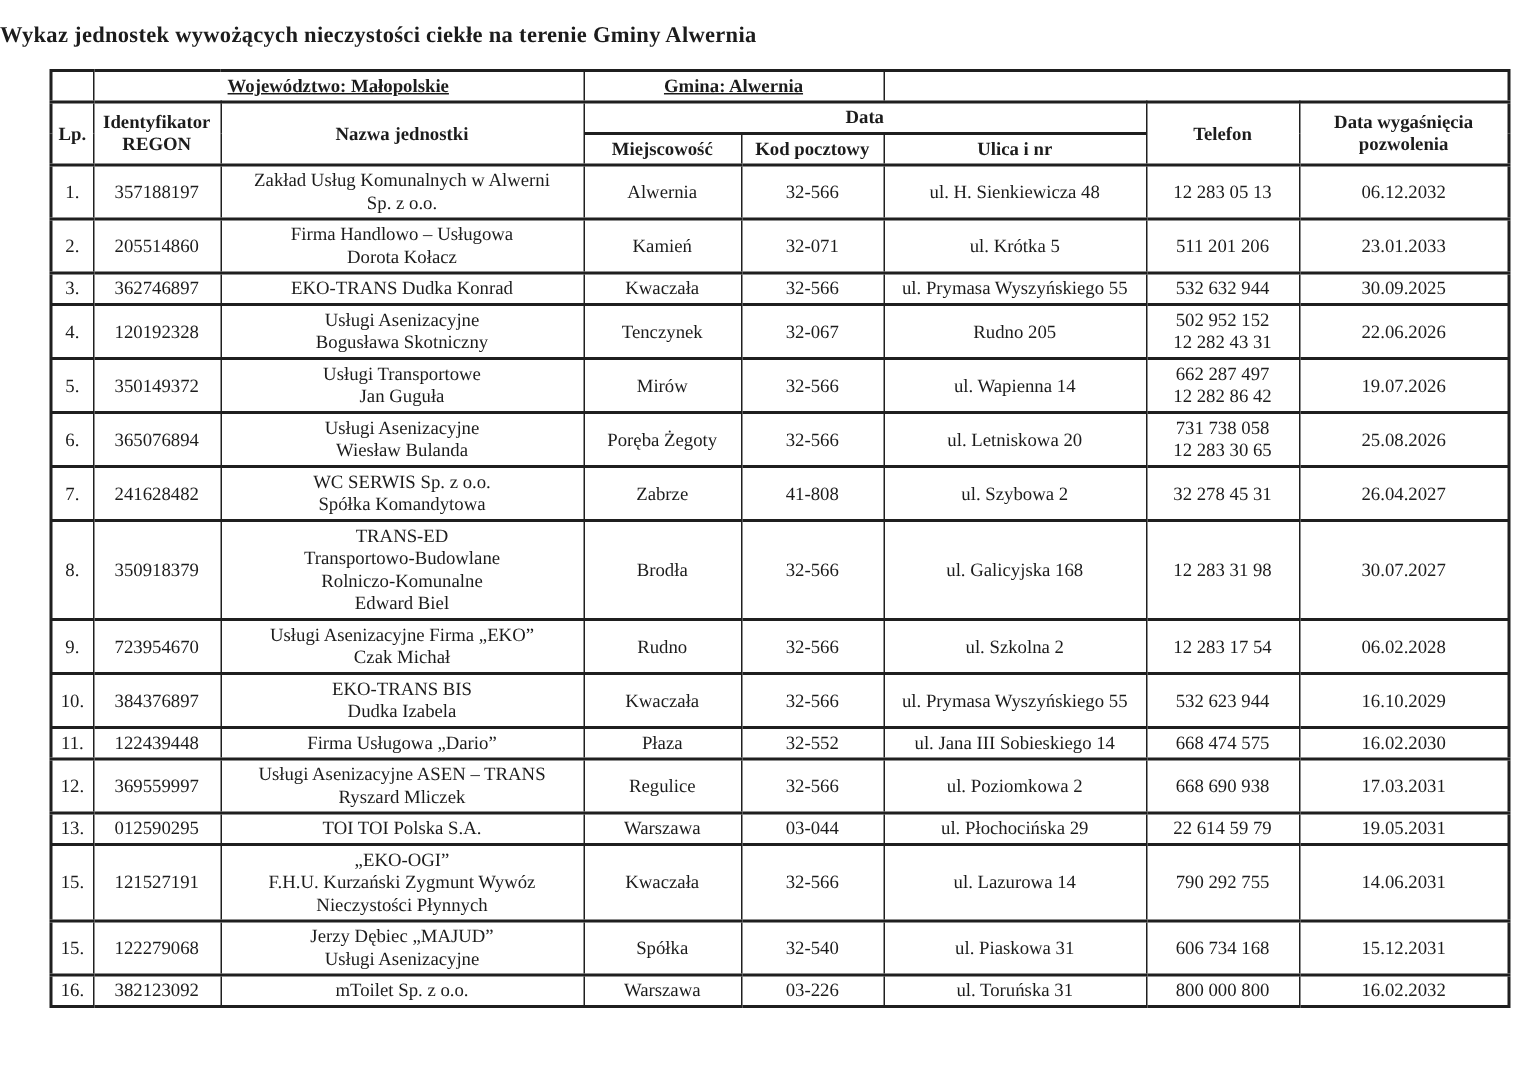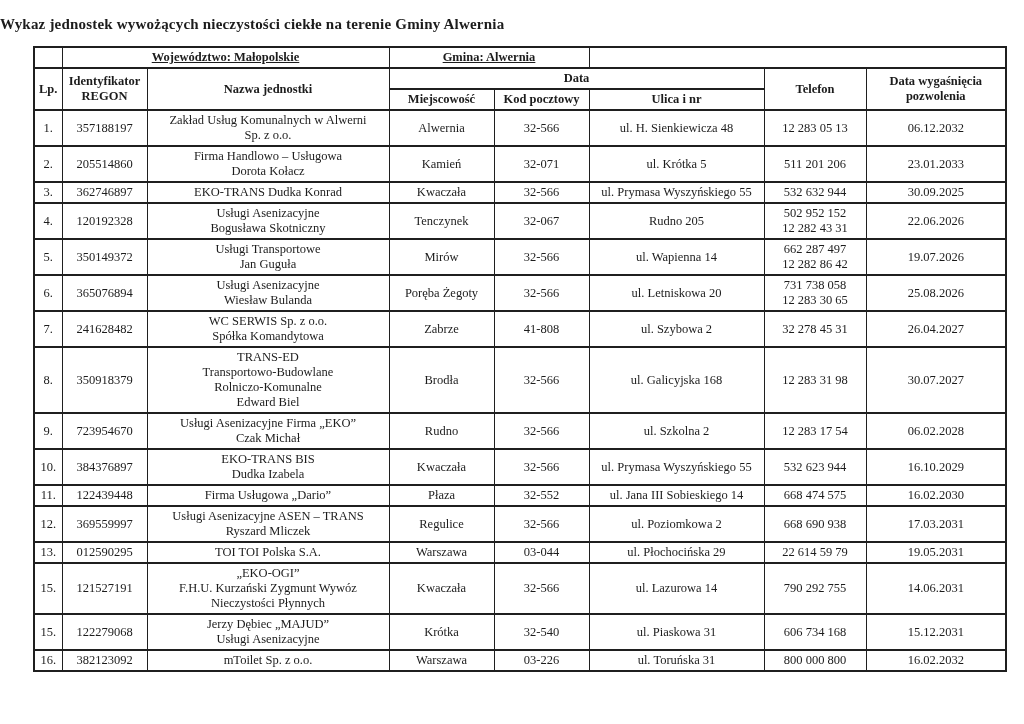--- a/index.html
+++ b/index.html
@@ -234,21 +234,21 @@
           <td>32-566</td>
           <td>ul. Lazurowa 14</td>
           <td>790 292 755</td>
           <td>14.06.2031</td>
         </tr>
         <tr>
           <td>15.</td>
           <td>122279068</td>
           <td>Jerzy Dębiec „MAJUD”
 Usługi Asenizacyjne</td>
-          <td>Krótka</td>
+          <td>Spółka</td>
           <td>32-540</td>
           <td>ul. Piaskowa 31</td>
           <td>606 734 168</td>
           <td>15.12.2031</td>
         </tr>
         <tr>
           <td>16.</td>
           <td>382123092</td>
           <td>mToilet Sp. z o.o.</td>
           <td>Warszawa</td>

